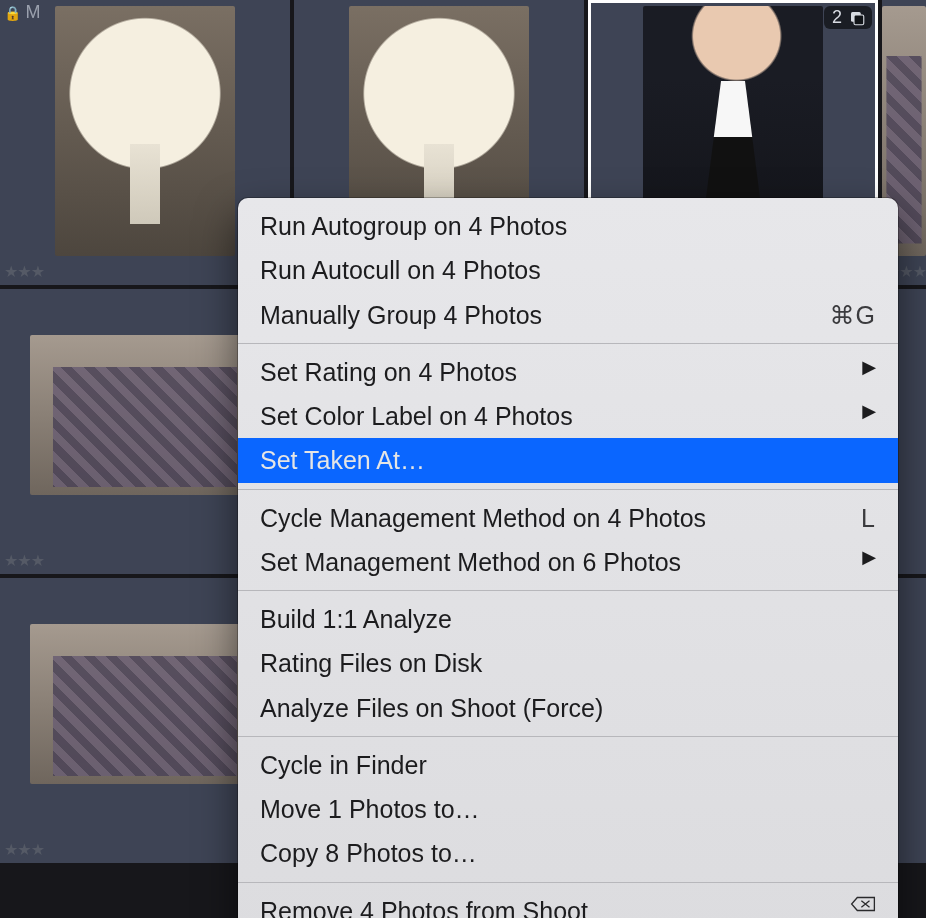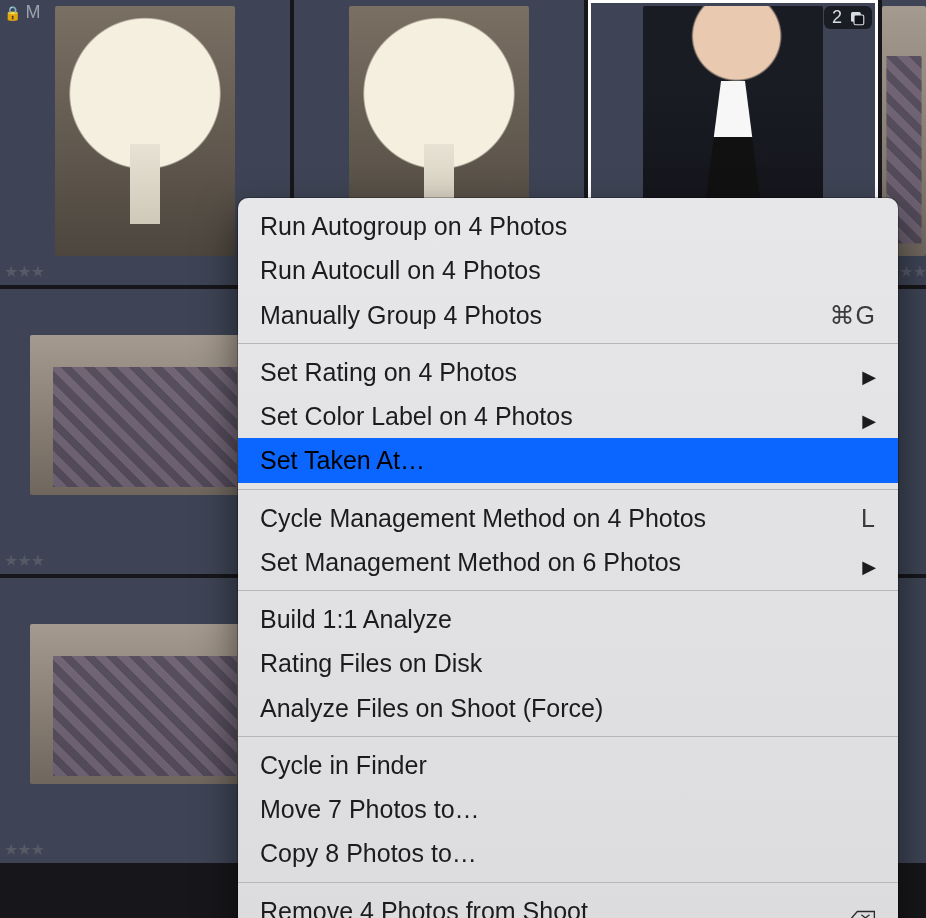--- a/index.html
+++ b/index.html
@@ -104,26 +104,26 @@
     width: 660px;
     background: linear-gradient(#e7e7ea, #dcdcdf);
     border-radius: 10px;
     box-shadow: 0 18px 40px rgba(0,0,0,.55), 0 0 0 1px rgba(0,0,0,.25);
     padding: 6px 0;
     font-size: 25px;
     color: #1c1c1e;
     backdrop-filter: blur(2px);
   }
   .item {
-    display: flex; align-items: flex-end;
+    display: flex; align-items: flex-start;
     padding: 4px 22px 4px 22px;
     line-height: 1.45;
     white-space: nowrap;
   }
-  .item.highlight { background: #0a66ff; color: #000000; }
+  .item.highlight { background: #0a66ff; color: #e5e5e5; }
   .label { flex: 1; }
   .accel { color: #3b3b3e; font-size: 25px; letter-spacing: 1px; }
   .arrow { font-size: 18px; color: #1c1c1e; margin-left: 8px; }
   .sep { height: 1px; background: #b7b7bb; margin: 6px 0; }
   .del-icon { width: 26px; height: 22px; }
   .del-icon path { fill: none; stroke: #2a2a2c; stroke-width: 1.6; }
 </style>
 </head>
 <body>
 
@@ -211,21 +211,21 @@
       <span class="label">Rating Files on Disk</span>
     </div>
     <div class="item">
       <span class="label">Analyze Files on Shoot (Force)</span>
     </div>
     <div class="sep"></div>
     <div class="item">
       <span class="label">Cycle in Finder</span>
     </div>
     <div class="item">
-      <span class="label">Move 7 Photos to…</span>
+      <span class="label">Move 1 Photos to…</span>
     </div>
     <div class="item">
       <span class="label">Copy 8 Photos to…</span>
     </div>
     <div class="sep"></div>
     <div class="item">
       <span class="label">Remove 4 Photos from Shoot</span>
       <svg viewBox="0 0 32 24" class="del-icon">
         <path d="M9 4 L30 4 L30 20 L9 20 L2 12 Z"></path>
         <path d="M14 8 L24 16 M24 8 L14 16"></path>

